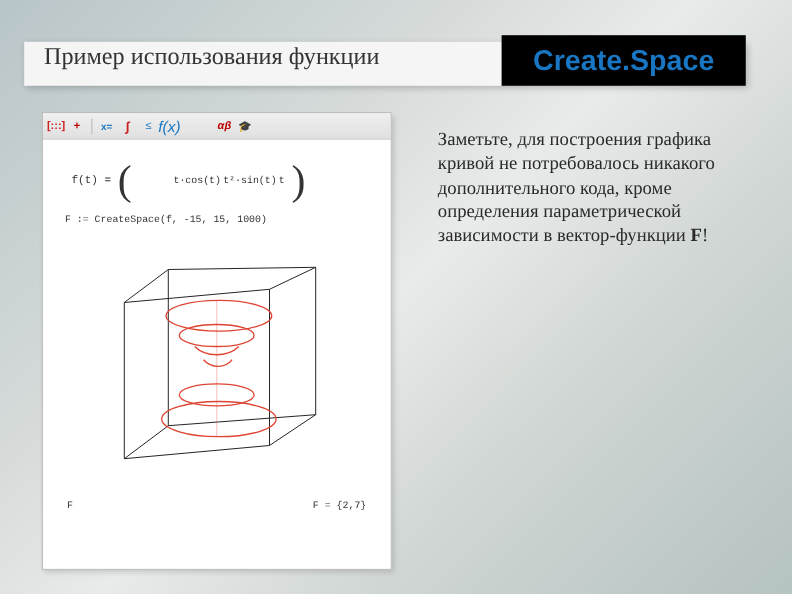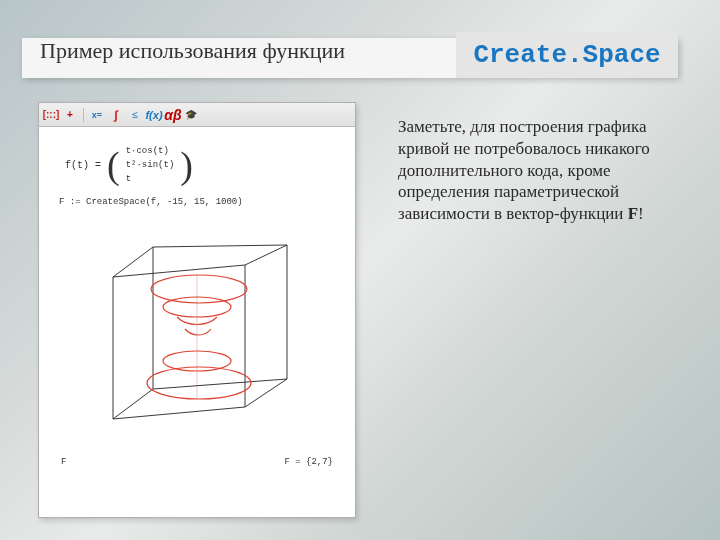--- a/index.html
+++ b/index.html
@@ -21,28 +21,28 @@
     padding-left: 18px;
     font-size: 22px;
     color: #333;
   }
   .title-accent {
     position: absolute;
     top: 32px;
     right: 42px;
     width: 222px;
     height: 46px;
-    background: #e5e5e5;
+    background: #000000;
     display: flex;
     align-items: center;
     justify-content: center;
     font-size: 26px;
     font-weight: bold;
     color: #1976c2;
-    font-family: Liberation Mono, monospace;
+    font-family: Liberation Sans, sans-serif;
   }
   .screenshot-frame {
     position: absolute;
     top: 102px;
     left: 38px;
     width: 318px;
     height: 416px;
     background: #fff;
     border: 1px solid #b0b0b0;
     box-shadow: 2px 3px 5px rgba(0,0,0,0.15);
@@ -62,22 +62,22 @@
     align-items: center; justify-content: center;
     font-size: 10px;
     font-family: Arial, sans-serif;
   }
   .tb-sep { width: 1px; height: 14px; background: #bbb; margin: 0 2px; }
   .i-matrix { color: #c22; font-weight: bold; }
   .i-plus { color: #b00; font-weight: bold; }
   .i-xeq { color: #1976c2; font-size: 9px; font-weight: bold; }
   .i-int { color: #c22; font-weight: bold; font-size: 12px; }
   .i-le { color: #1976c2; font-size: 10px; }
-  .i-fx { color: #1976c2; font-size: 11px; font-style: italic; font-weight: bold; }
-  .i-alpha { color: #b00; font-style: italic; font-size: 14px; font-weight: bold; }
+  .i-fx { color: #1976c2; font-size: 14px; font-style: italic; }
+  .i-alpha { color: #b00; font-style: italic; font-size: 10px; font-weight: bold; margin-left: 31px; }
   .i-cap { color: #111; }
   .doc-area {
     position: absolute;
     top: 24px; left: 0; right: 0; bottom: 0;
     background: #fff;
     padding: 8px 18px;
     font-family: 'Courier New', monospace;
     font-size: 10px;
     color: #333;
   }
@@ -88,24 +88,25 @@
     margin: 10px 0 12px 8px;
   }
   .paren {
     font-size: 38px;
     line-height: 38px;
     font-weight: 100;
     font-family: 'Times New Roman', serif;
   }
   .vec-col {
     display: flex;
-    flex-direction: column;
+    flex-direction: row;
     gap: 2px;
     font-size: 9px;
     line-height: 12px;
+    margin-left: 32px;
   }
   .code-line { font-size: 9px; margin: 6px 0 10px 2px; }
   .cube-box {
     width: 240px;
     height: 232px;
     margin: 6px auto 0 auto;
     position: relative;
   }
   .footer-line {
     display: flex;

